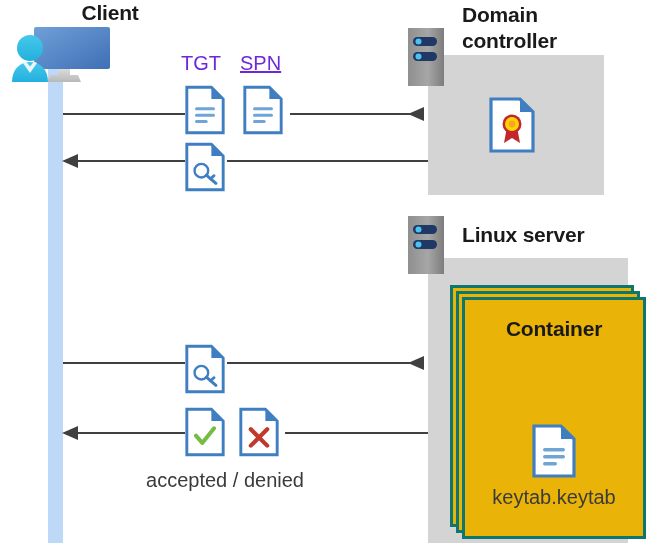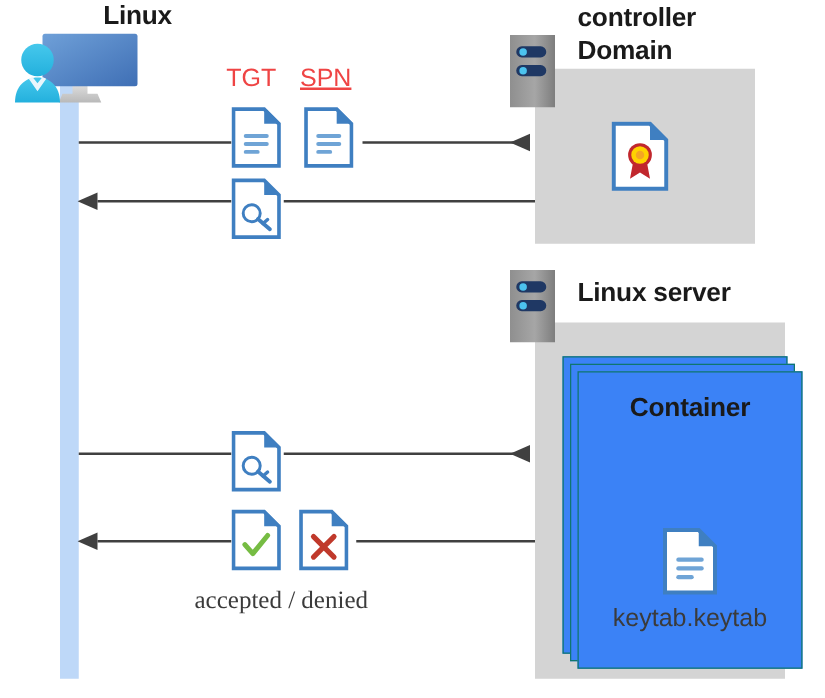--- a/index.html
+++ b/index.html
@@ -11,57 +11,57 @@
 
   
   .title-bold{
     font-weight:bold;font-size:21px;color:#1a1a1a;line-height:26px;
     letter-spacing:-0.2px;
   }
   .label-plain{
     font-size:20px;color:#3b3b3b;line-height:24px;font-weight:normal;
   }
   .doc-tag{
-    font-size:20px;color:#ef4444;line-height:22px;font-weight:normal;
+    font-size:20px;color:#6d28d9;line-height:22px;font-weight:normal;
   }
 
   
   #client-lifeline{
     left:48px;top:60px;width:15px;height:483px;background:#bed8f8;
   }
 
   
   #client-icon{left:8px;top:22px;width:108px;height:66px;}
 
   
   .host-box{background:#d4d4d4;}
   #dc-box{left:428px;top:55px;width:176px;height:140px;}
   #linux-box{left:428px;top:258px;width:200px;height:285px;}
 
   
   .rack{width:36px;height:58px;}
 
   
-  .card{background:#3b82f6;border:1px solid #0f766e;position:absolute;}
+  .card{background:#eab308;border:3px solid #0f766e;position:absolute;}
   #card-back{left:450px;top:285px;width:178px;height:236px;}
   #card-mid{left:456px;top:291px;width:178px;height:236px;}
   #card-front{left:462px;top:297px;width:178px;height:236px;}
 
   
   .seg{position:absolute;height:0;border-top:2px solid #404040;}
 
   
   .icon-abs{position:absolute;}
 </style>
 </head>
 <body>
 
 <div class="abs" id="client-lifeline"></div>
 
-<div class="abs title-bold" style="left:40px;top:0px;width:140px;text-align:center;">Linux</div>
+<div class="abs title-bold" style="left:40px;top:0px;width:140px;text-align:center;">Client</div>
 
 <div class="abs" id="client-icon">
   <svg width="108" height="70" viewBox="0 0 108 70" xmlns="http://www.w3.org/2000/svg">
     <defs>
       <linearGradient id="monGrad" x1="0" y1="0" x2="1" y2="1">
         <stop offset="0%" stop-color="#6fa0d8"></stop>
         <stop offset="100%" stop-color="#3f6fb5"></stop>
       </linearGradient>
       <linearGradient id="standGrad" x1="0" y1="0" x2="0" y2="1">
         <stop offset="0%" stop-color="#e2e2e2"></stop>
@@ -98,22 +98,22 @@
     </defs>
     <rect x="0" y="0" width="36" height="58" fill="url(#rackG)"></rect>
     <rect x="5" y="9" width="24" height="9" rx="4.5" fill="#1f3864"></rect>
     <circle cx="10.5" cy="13.5" r="3" fill="#4cc3ef"></circle>
     <rect x="5" y="24" width="24" height="9" rx="4.5" fill="#1f3864"></rect>
     <circle cx="10.5" cy="28.5" r="3" fill="#4cc3ef"></circle>
   </svg>
 </div>
 
 <div class="abs title-bold" style="left:462px;top:2px;width:185px;">
+  <div>Domain</div>
   <div>controller</div>
-  <div>Domain</div>
 </div>
 
 <div class="abs" style="left:489px;top:97px;">
   <svg width="46" height="56" viewBox="0 0 46 56" xmlns="http://www.w3.org/2000/svg">
     <path d="M2 2 H31 L44 15 V54 H2 Z" fill="#ffffff" stroke="#3f7fc1" stroke-width="3.2"></path>
     <path d="M31 2 L44 15 H31 Z" fill="#3f7fc1"></path>
     <path d="M18 30 l-3 16 l8 -5 l8 5 l-3 -16 z" fill="#c1272d"></path>
     <circle cx="23" cy="27" r="9.5" fill="#c1272d"></circle>
     <circle cx="23" cy="27" r="7" fill="#ffd200"></circle>
     <circle cx="23" cy="27" r="3.4" fill="#f5a623"></circle>
@@ -229,13 +229,13 @@
 </div>
 
 <div class="abs" style="left:239px;top:407px;">
   <svg width="40" height="50" viewBox="0 0 44 54" xmlns="http://www.w3.org/2000/svg">
     <path d="M2 2 H29 L42 15 V52 H2 Z" fill="#ffffff" stroke="#3f7fc1" stroke-width="3.2"></path>
     <path d="M29 2 L42 15 H29 Z" fill="#3f7fc1"></path>
     <path d="M13 24 l18 18 M31 24 l-18 18" fill="none" stroke="#c0392b" stroke-width="4.6" stroke-linecap="round"></path>
   </svg>
 </div>
 
-<div class="abs label-plain" style="left:75px;top:468px;width:300px;text-align:center;font-family:Liberation Serif, serif;">accepted / denied</div>
+<div class="abs label-plain" style="left:75px;top:468px;width:300px;text-align:center;">accepted / denied</div>
 
 </body></html>

